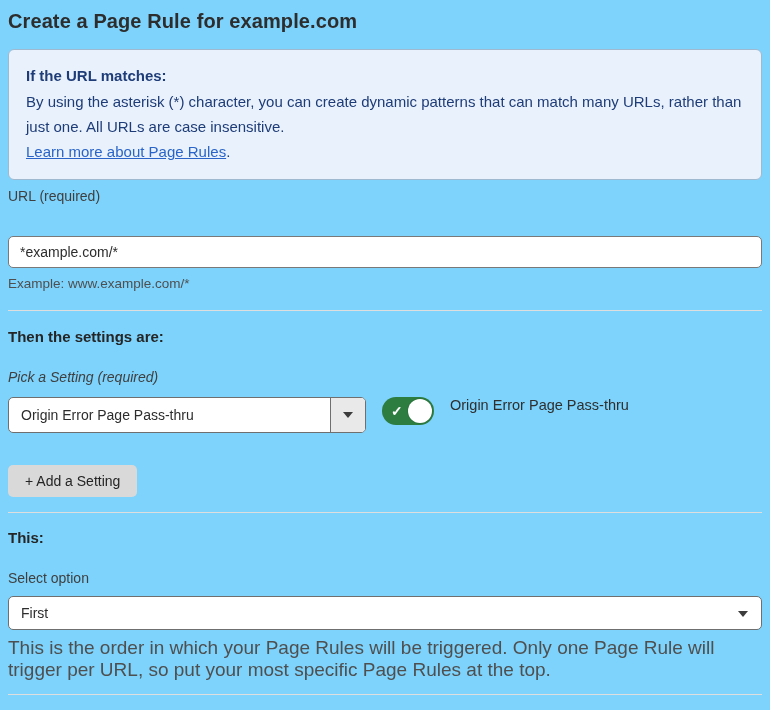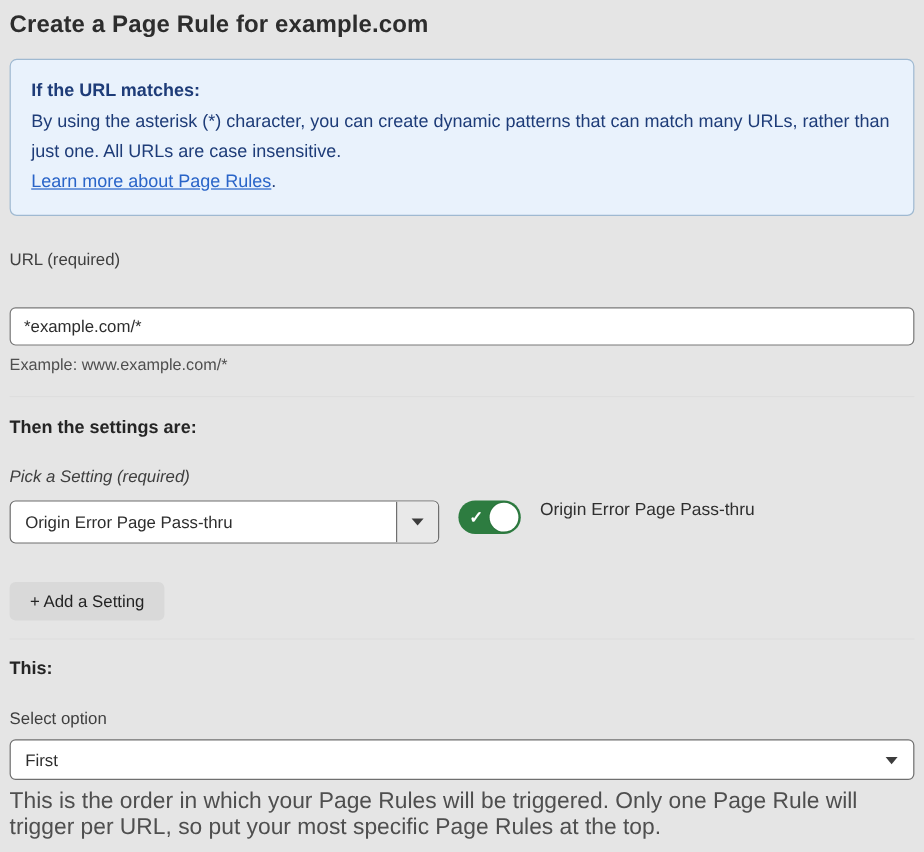--- a/index.html
+++ b/index.html
@@ -6,35 +6,35 @@
   html, body {
     width: 770px;
     background: #ffffff;
     font-family: "Liberation Sans", sans-serif;
     color: #333;
   }
   .page {
     width: 770px;
     height: 710px;
     padding: 10px 8px 0 8px;
-    background: #e5e5e5;
+    background: #7dd3fc;
   }
   .page-title {
     font-size: 20px;
     font-weight: 700;
     color: #2d2d2d;
     letter-spacing: 0.1px;
     margin-bottom: 16px;
   }
   .info-box {
     background: #e9f2fc;
     border: 1px solid #9fb9d1;
     border-radius: 6px;
     padding: 13px 17px 15px 17px;
-    margin-bottom: 28px;
+    margin-bottom: 8px;
     color: #1e3c78;
     font-size: 15px;
     line-height: 25px;
   }
   .info-box .info-heading {
     font-weight: 700;
     margin-bottom: 1px;
   }
   .info-box a {
     color: #2964c8;

